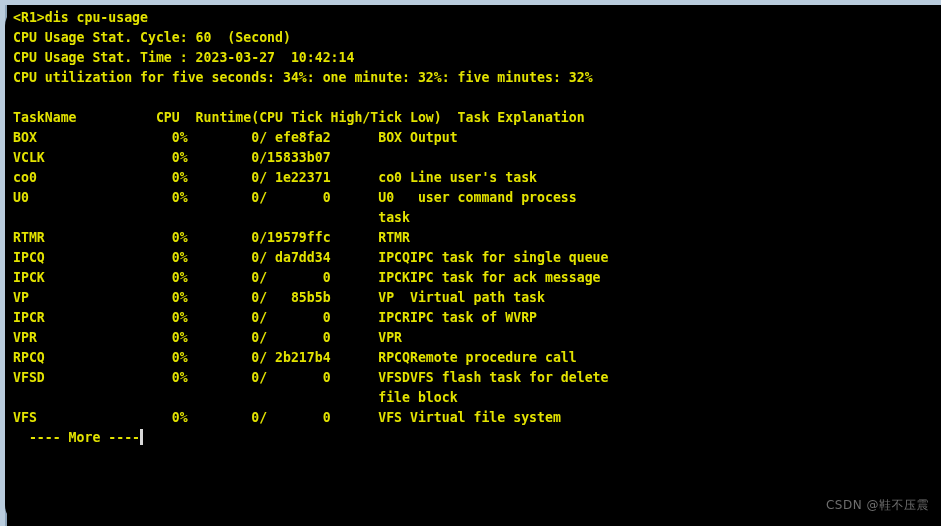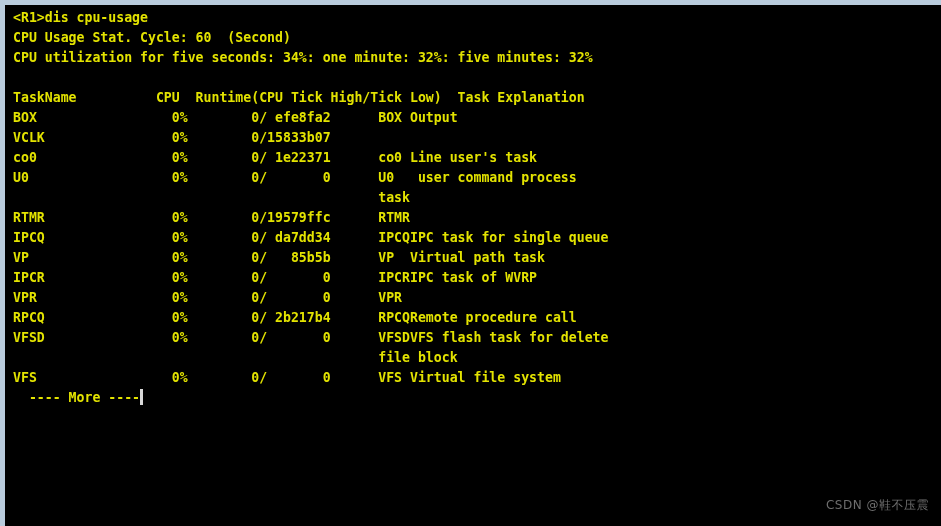--- a/index.html
+++ b/index.html
@@ -38,20 +38,21 @@
 
   #terminal-screen {
     position: absolute;
     left: 0;
     top: 0;
     right: 0;
     bottom: 0;
     background: #000000;
     padding: 3px 0 0 3px;
     box-sizing: border-box;
+    border-radius: 21px;
   }
 
   .term-line {
     display: block;
     height: 20px;
     line-height: 20px;
     white-space: pre;
     font-family: "DejaVu Sans Mono", "Liberation Mono", monospace;
     font-size: 13.2px;
     letter-spacing: 0px;
@@ -86,36 +87,38 @@
 <body>
 
 <div id="terminal-window">
   <div id="terminal-screen">
 
     <span class="term-line">&lt;R1&gt;dis cpu-usage</span>
 
     <span class="term-line">CPU Usage Stat. Cycle: 60  (Second)</span>
 
 
+    <span class="term-line">CPU Usage Stat. Time : 2023-03-27  10:42:14</span>
 
     <span class="term-line">CPU utilization for five seconds: 34%: one minute: 32%: five minutes: 32%</span>
 
 
     <span class="term-line blank">&nbsp;</span>
 
     <span class="term-line">TaskName          CPU  Runtime(CPU Tick High/Tick Low)  Task Explanation</span>
 
     <div id="task-rows">
         <span class="term-line">BOX                 0%        0/ efe8fa2      BOX Output</span>
         <span class="term-line">VCLK                0%        0/15833b07</span>
         <span class="term-line">co0                 0%        0/ 1e22371      co0 Line user's task</span>
         <span class="term-line">U0                  0%        0/       0      U0   user command process</span>
         <span class="term-line">                                              task</span>
         <span class="term-line">RTMR                0%        0/19579ffc      RTMR</span>
         <span class="term-line">IPCQ                0%        0/ da7dd34      IPCQIPC task for single queue</span>
+        <span class="term-line">IPCK                0%        0/       0      IPCKIPC task for ack message</span>
         <span class="term-line">VP                  0%        0/   85b5b      VP  Virtual path task</span>
         <span class="term-line">IPCR                0%        0/       0      IPCRIPC task of WVRP</span>
         <span class="term-line">VPR                 0%        0/       0      VPR</span>
         <span class="term-line">RPCQ                0%        0/ 2b217b4      RPCQRemote procedure call</span>
         <span class="term-line">VFSD                0%        0/       0      VFSDVFS flash task for delete</span>
         <span class="term-line">                                              file block</span>
         <span class="term-line">VFS                 0%        0/       0      VFS Virtual file system</span>
       </div>
 
     <span class="term-line"><span>  ---- More ----</span><span class="cursor"></span></span>

